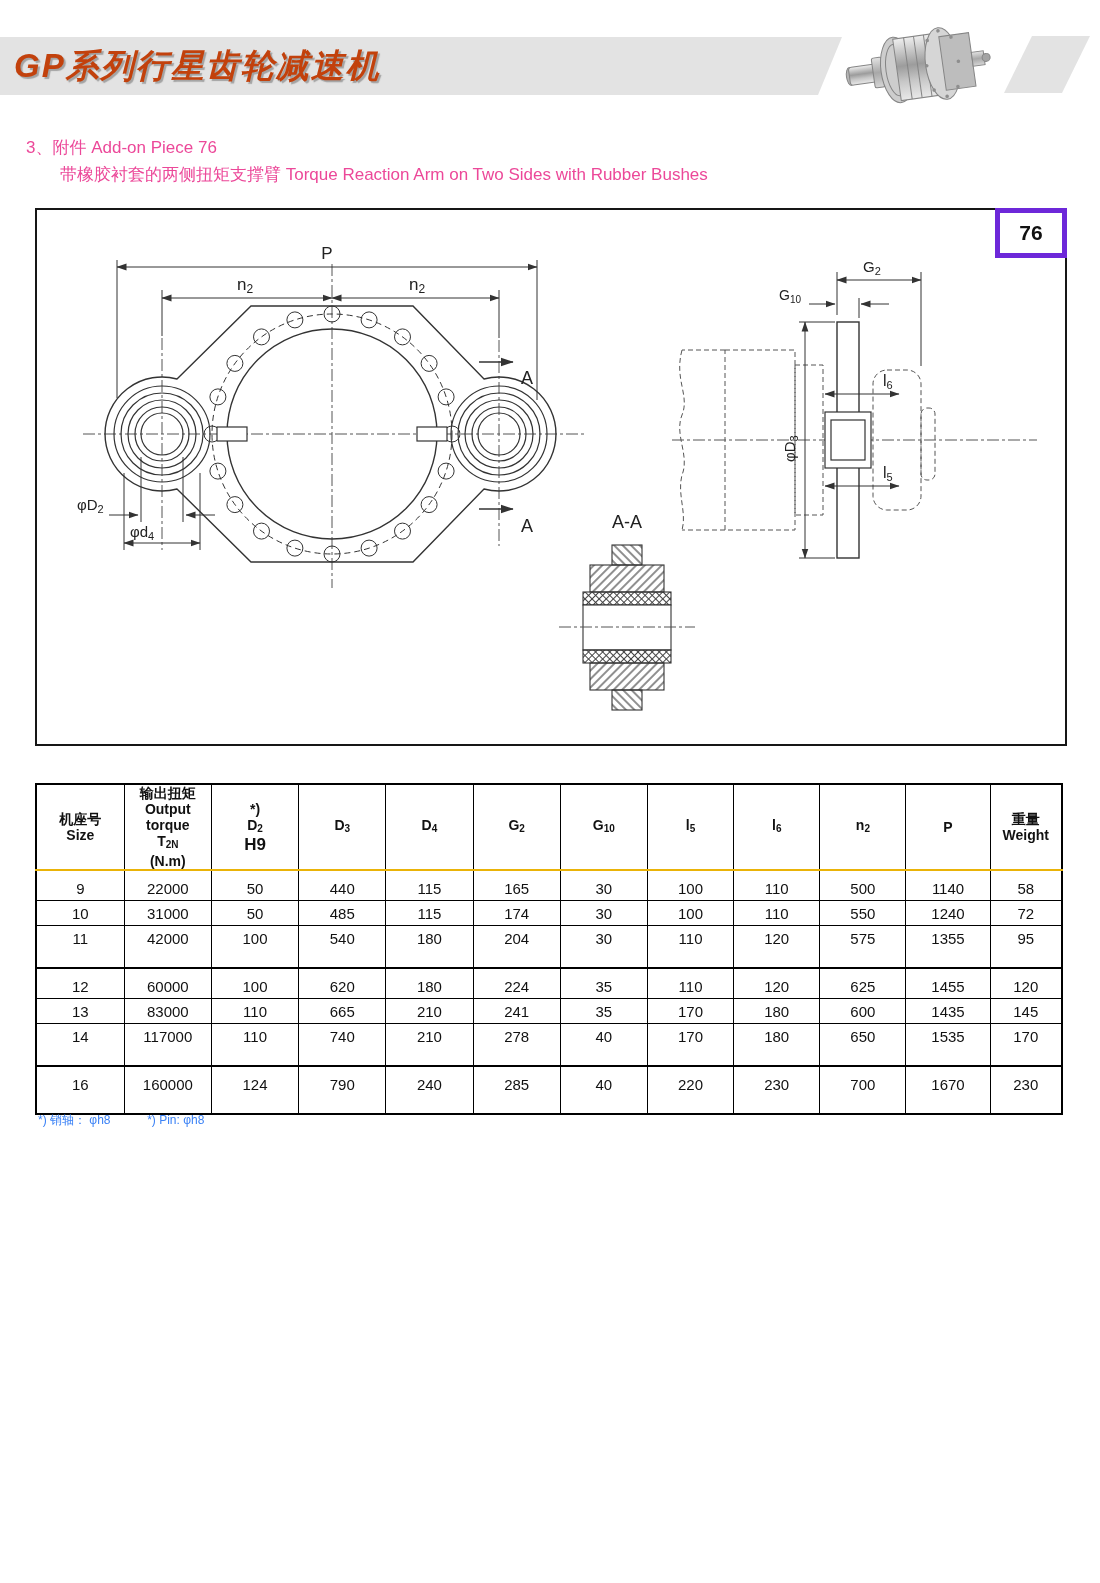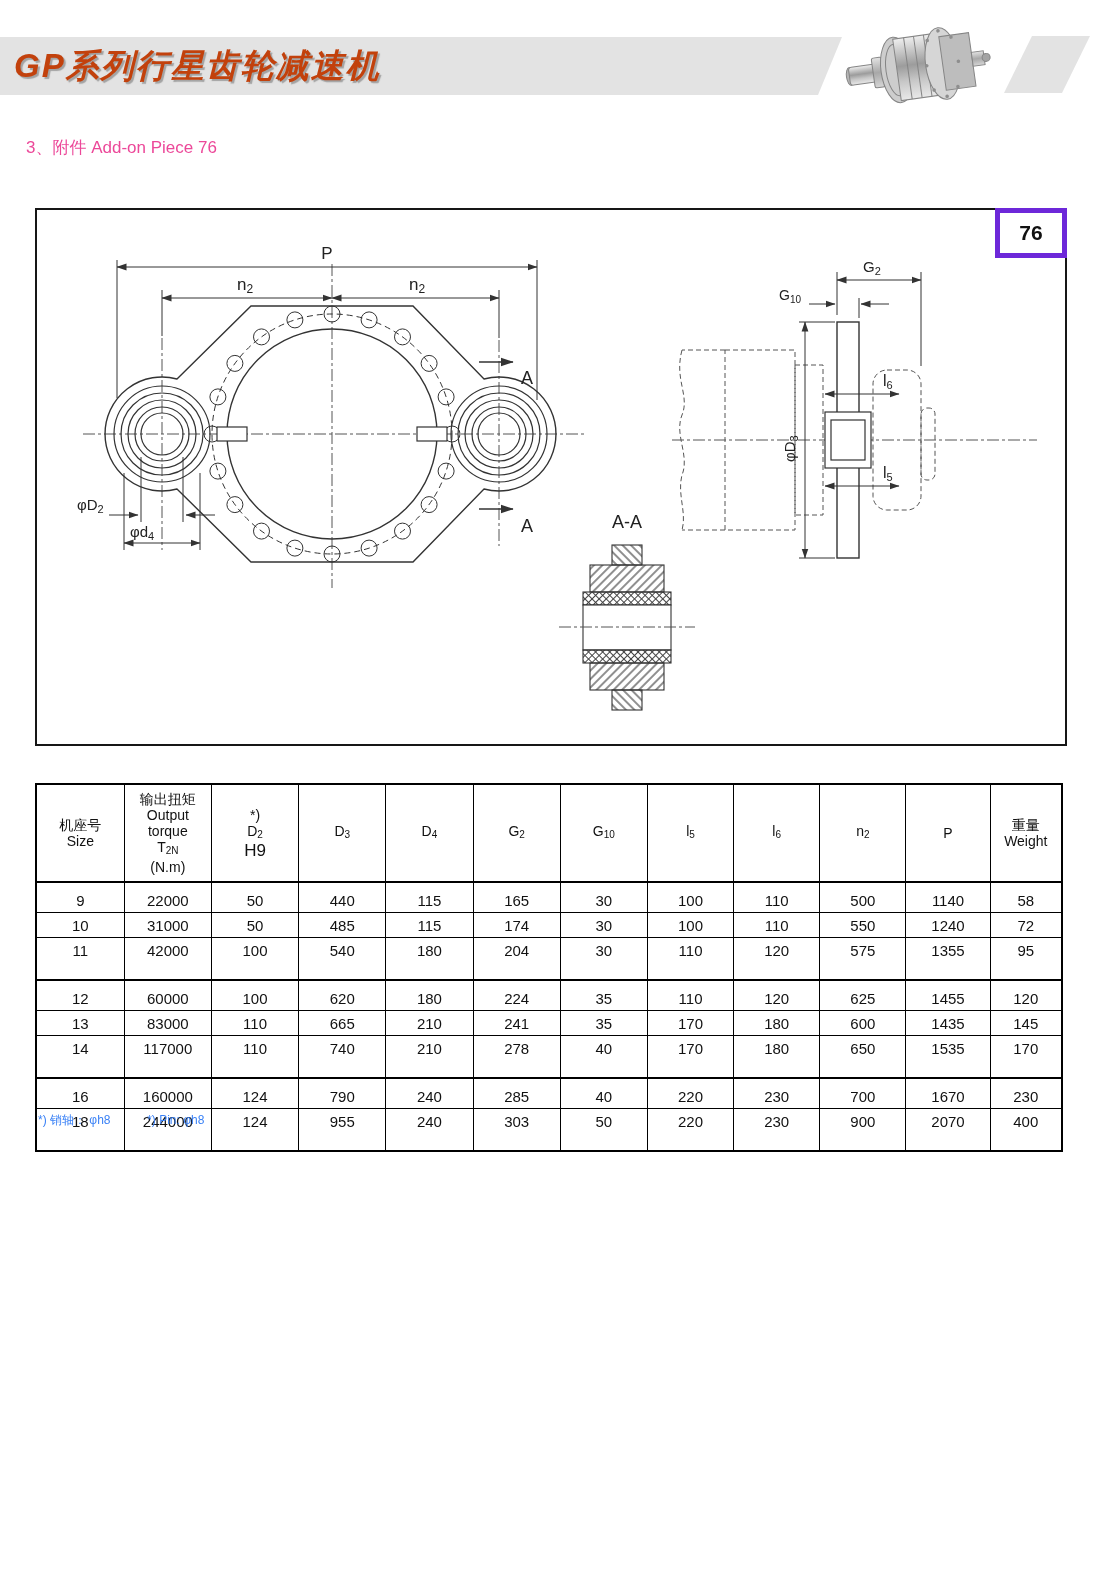--- a/index.html
+++ b/index.html
@@ -20,22 +20,22 @@
   
   .dbox{position:absolute;top:208px;left:35px;width:1028px;height:534px;border:2px solid #161616;background:#fff}
   .badge{position:absolute;top:-2px;right:-2px;width:62px;height:40px;border:5px solid #6d28d9;background:#fff;
          display:flex;align-items:center;justify-content:center;font-size:21px;font-weight:bold}
   .dsvg{position:absolute;top:0;left:0}
   
   .spec-table{position:absolute;top:783px;left:35px;width:1028px;border-collapse:collapse;
               text-align:center;font-size:15px;table-layout:fixed}
   .spec-table{border:2px solid #000}
   .spec-table th,.spec-table td{border:1px solid #000}
-  .spec-table thead th{border-bottom:2px solid #000000;font-weight:normal;font-size:14px;
-                       padding:6px 1px;line-height:16px;vertical-align:middle}
+  .spec-table thead th{border-bottom:2px solid #eab308;font-weight:bold;font-size:14px;
+                       padding:0 1px;line-height:16px;vertical-align:middle}
   .spec-table tbody{border-top:2px solid #000}
   .spec-table td{padding:1px 2px;height:22px}
   .spec-table tbody tr:first-child td{padding-top:6px}
   .spec-table tbody tr:last-child td{padding-bottom:18px}
   .sub{font-size:10px;vertical-align:-2px}
   .tol{font-size:17px}
   .fnote{position:absolute;top:1112px;left:38px;font-size:12px;color:#3b82f6}
   .fnote .gap{display:inline-block;width:30px}
   svg text{font-family:"Liberation Sans",sans-serif;fill:#222}
 </style>
@@ -85,20 +85,24 @@
           <circle cx="86" cy="83" r="1.8"></circle>
         <circle cx="82" cy="58" r="1.8"></circle>
           <circle cx="86" cy="33" r="1.8"></circle>
       </g>
     </g>
   </svg>
 </div>
 
 <div class="section">
   <div class="l1">3、附件 Add-on Piece 76</div>
+  <div class="l2">
+    <span>带橡胶衬套的两侧扭矩支撑臂</span>
+    <span>Torque Reaction Arm on Two Sides with Rubber Bushes</span>
+  </div>
 </div>
 
 <div class="dbox">
   <div class="badge">76</div>
 
   <svg class="dsvg" width="1024" height="530" viewBox="0 0 1024 530">
     <defs>
       <marker id="ar" viewBox="0 0 10 10" refX="9.5" refY="5" markerWidth="10" markerHeight="10" orient="auto-start-reverse">
         <path d="M0 1.6 L10 5 L0 8.4 z" fill="#333"></path>
       </marker>
@@ -413,34 +417,20 @@
         <td>790</td>
         <td>240</td>
         <td>285</td>
         <td>40</td>
         <td>220</td>
         <td>230</td>
         <td>700</td>
         <td>1670</td>
         <td>230</td>
       </tr>
-      <tr>
-        <td>18</td>
-        <td>244000</td>
-        <td>124</td>
-        <td>955</td>
-        <td>240</td>
-        <td>303</td>
-        <td>50</td>
-        <td>220</td>
-        <td>230</td>
-        <td>900</td>
-        <td>2070</td>
-        <td>400</td>
-      </tr>
     </tbody>
   </table>
 
 <div class="fnote">
   <span>*) 销轴：</span>
   <span>φh8</span>
   <span class="gap"></span>
   <span>*) Pin:</span>
   <span>φh8</span>
 </div>

